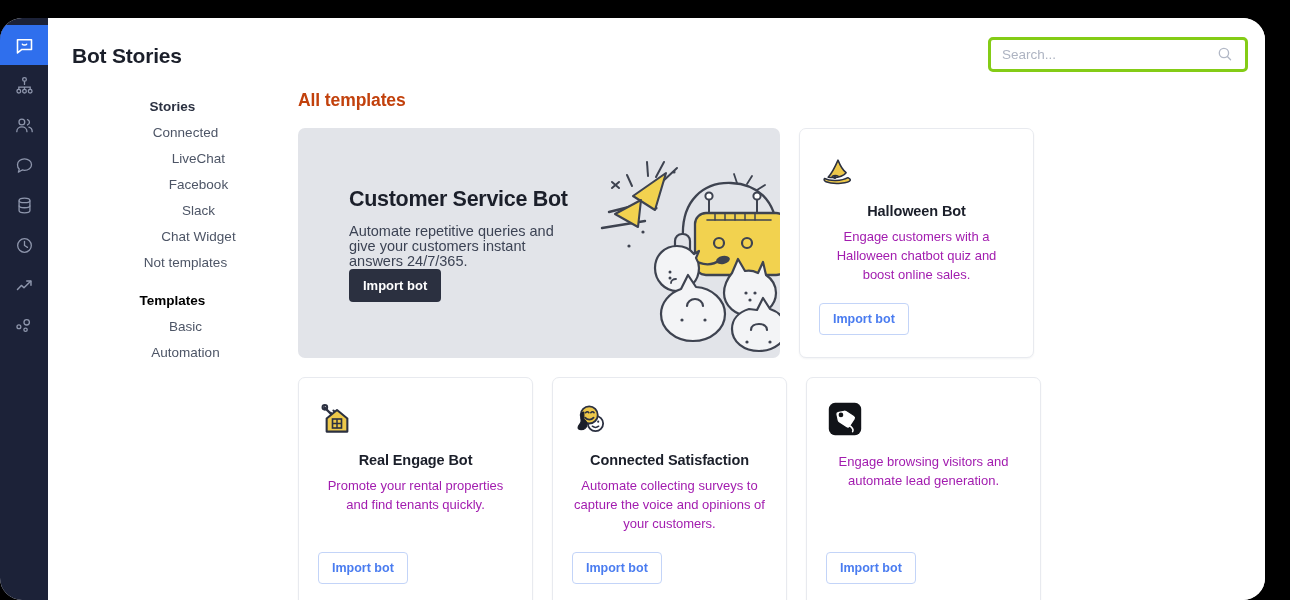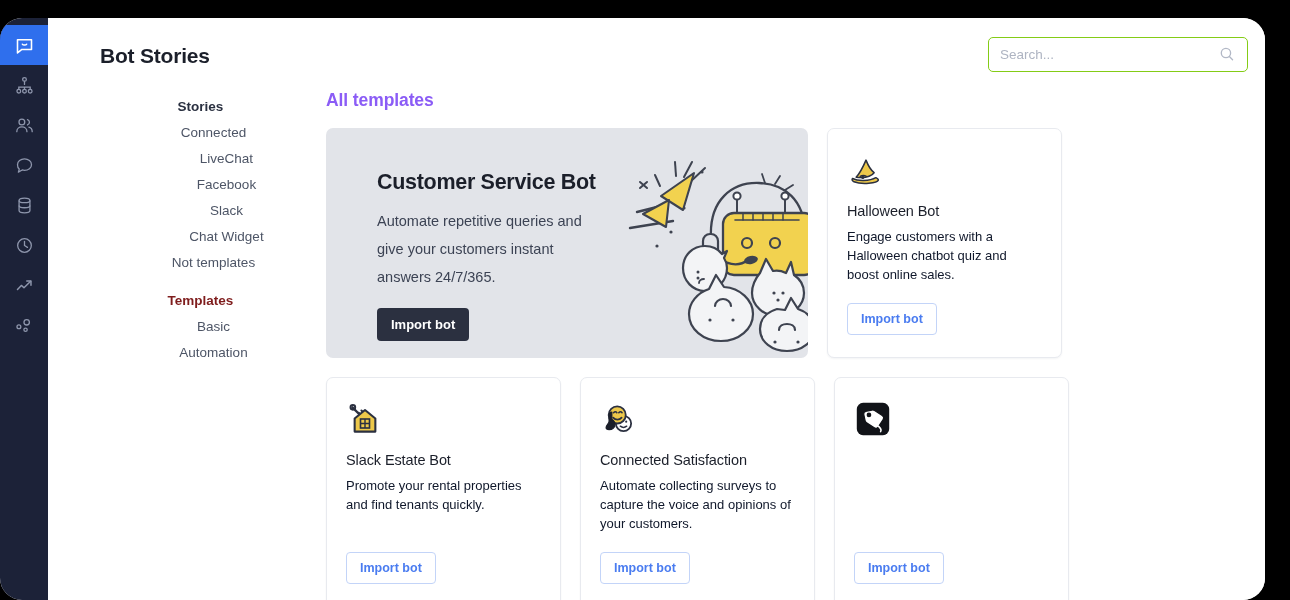--- a/index.html
+++ b/index.html
@@ -43,82 +43,81 @@
   }
   .rail-item svg { display: block; }
   .rail-spacer-top { height: 7px; }
 
   
   #nav-col {
     width: 225px;
     flex: 0 0 225px;
     background: #ffffff;
     padding: 26px 0 0 24px;
-    margin-left: 28px;
   }
   #page-title {
     font-size: 21px;
     font-weight: bold;
     color: #1b1f2a;
     letter-spacing: -0.2px;
     margin-bottom: 26px;
   }
   .nav-group { }
   .nav-node {
     font-size: 13.5px;
     line-height: 26px;
     color: #4d5566;
     white-space: nowrap;
     text-align: center;
   }
   .nav-node.lvl0 { font-weight: bold; color: #2a3040; padding-left: 0px; }
   .nav-node.lvl1 { padding-left: 26px; }
   .nav-node.lvl2 { padding-left: 52px; }
-  .nav-node.accent { color: #7f1d1d; font-weight: bold; }
+  .nav-node.accent { color: #000000; font-weight: bold; }
   .nav-gap { height: 12px; }
 
   
   #main {
     flex: 1 1 auto;
     background: #ffffff;
     position: relative;
     padding: 0 0 0 0;
     overflow: hidden;
   }
   #topbar {
     height: 72px;
     display: flex;
     align-items: center;
     justify-content: flex-end;
     padding-right: 17px;
   }
   #search-box {
     width: 260px; height: 35px;
-    border: 1px solid #84cc16;
+    border: 3px solid #84cc16;
     border-radius: 5px;
     display: flex;
     align-items: center;
     padding: 0 11px;
     background: #fff;
   }
   #search-input {
     flex: 1 1 auto;
     border: none; outline: none;
     font-family: "Liberation Sans", sans-serif;
     font-size: 13.5px;
     color: #4d5566;
     background: transparent;
   }
   #search-input::placeholder { color: #aeb4c2; }
   #search-icon { color: #b2b8c6; display:block; }
 
   #section-title {
     font-size: 17.5px;
     font-weight: bold;
-    color: #8b5cf6;
+    color: #c2410c;
     margin: 0 0 17px 25px;
     letter-spacing: -0.1px;
   }
 
   #grid {
     margin-left: 25px;
     width: 988px;
     display: flex;
     flex-wrap: wrap;
     gap: 19px;
@@ -137,26 +136,26 @@
     position: absolute;
     left: 51px; top: 42px;
     width: 240px;
   }
   #hero-title {
     font-size: 21.5px;
     font-weight: bold;
     color: #1b1f2a;
     letter-spacing: -0.3px;
     margin-bottom: 12px;
+    margin-top: 17px;
   }
   #hero-desc {
     font-size: 14.5px;
-    line-height: 28px;
+    line-height: 15px;
     color: #3c4354;
-    margin-bottom: 17px;
     width: 220px;
   }
   #hero-btn {
     display: inline-block;
     background: #2b3040;
     color: #ffffff;
     font-size: 13px;
     font-weight: bold;
     padding: 9px 14px;
     border-radius: 4px;
@@ -183,29 +182,31 @@
     flex: 0 0 auto;
     position: relative;
   }
   .card-icon {
     width: 38px; height: 38px;
     margin-bottom: 14px;
     display: flex; align-items: center; justify-content: center;
   }
   .card-title {
     font-size: 14.5px;
-    font-weight: normal;
+    font-weight: bold;
     color: #1b1f2a;
     margin-bottom: 8px;
     letter-spacing: -0.1px;
+    text-align: center;
   }
   .card-desc {
     font-size: 13px;
     line-height: 19px;
-    color: #0f172a;
+    color: #a21caf;
+    text-align: center;
   }
   .card-btn {
     position: absolute;
     left: 19px; bottom: 22px;
     color: #4a7cf0;
     background: #ffffff;
     border: 1px solid #c3d4f8;
     border-radius: 4px;
     font-size: 12.5px;
     font-weight: bold;
@@ -425,21 +426,21 @@
         <div class="card-icon">
           <svg width="36" height="36" viewBox="0 0 40 40">
             <path d="M6 7 l8 8" stroke="#2b3040" stroke-width="2.6" stroke-linecap="round" fill="none"></path>
             <circle cx="6.5" cy="7" r="2.6" fill="none" stroke="#2b3040" stroke-width="2.2"></circle>
             <path d="M13 13 l2.5 2.5 M16 10.5 l2.3 2.3" stroke="#2b3040" stroke-width="2.2" stroke-linecap="round"></path>
             <path d="M20 10 L31.5 19.5 V34 H8.5 V19.5 Z" fill="#edc84a" stroke="#2b3040" stroke-width="2.3" stroke-linejoin="round"></path>
             <rect x="15" y="20" width="10" height="10" fill="none" stroke="#2b3040" stroke-width="1.8"></rect>
             <path d="M20 20 v10 M15 25 h10" stroke="#2b3040" stroke-width="1.6"></path>
           </svg>
         </div>
-        <div class="card-title">Slack Estate Bot</div>
+        <div class="card-title">Real Engage Bot</div>
         <div class="card-desc">Promote your rental properties and find tenants quickly.</div>
         <button class="card-btn">Import bot</button>
       </section>
 
       <section class="card row2">
         <div class="card-icon">
           <svg width="36" height="36" viewBox="0 0 40 40">
             <circle cx="25" cy="25" r="8.5" fill="#fff" stroke="#2b3040" stroke-width="2"></circle>
             <circle cx="22" cy="23" r="1.2" fill="#2b3040"></circle>
               <circle cx="28" cy="23" r="1.2" fill="#2b3040"></circle>
@@ -458,18 +459,19 @@
 
       <section class="card row2">
         <div class="card-icon">
           <svg width="36" height="36" viewBox="0 0 40 40">
             <rect x="2" y="2" width="36" height="36" rx="7" fill="#111318"></rect>
             <path d="M12 10 h9 c1 0 2 .4 2.7 1.1 l7.2 7.2 c1.3 1.3 1.3 3.4 0 4.7 l-6.9 6.9 c-1.3 1.3 -3.4 1.3 -4.7 0 l-7.2 -7.2 c-.7 -.7 -1.1 -1.7 -1.1 -2.7 v-7 c0 -1.6 1.3 -3 3 -3 z" fill="#fff" stroke="#111318" stroke-width="1.4" transform="rotate(-12 20 20)"></path>
             <circle cx="15.5" cy="15.5" r="2.6" fill="#111318"></circle>
             <path d="M24 27 c4 2 6 5 4.5 7" stroke="#fff" stroke-width="1.8" fill="none" stroke-linecap="round"></path>
           </svg>
         </div>
+        <div class="card-desc">Engage browsing visitors and automate lead generation.</div>
         <button class="card-btn">Import bot</button>
       </section>
 
     </div>
   </main>
 </div>
 
 </body></html>

